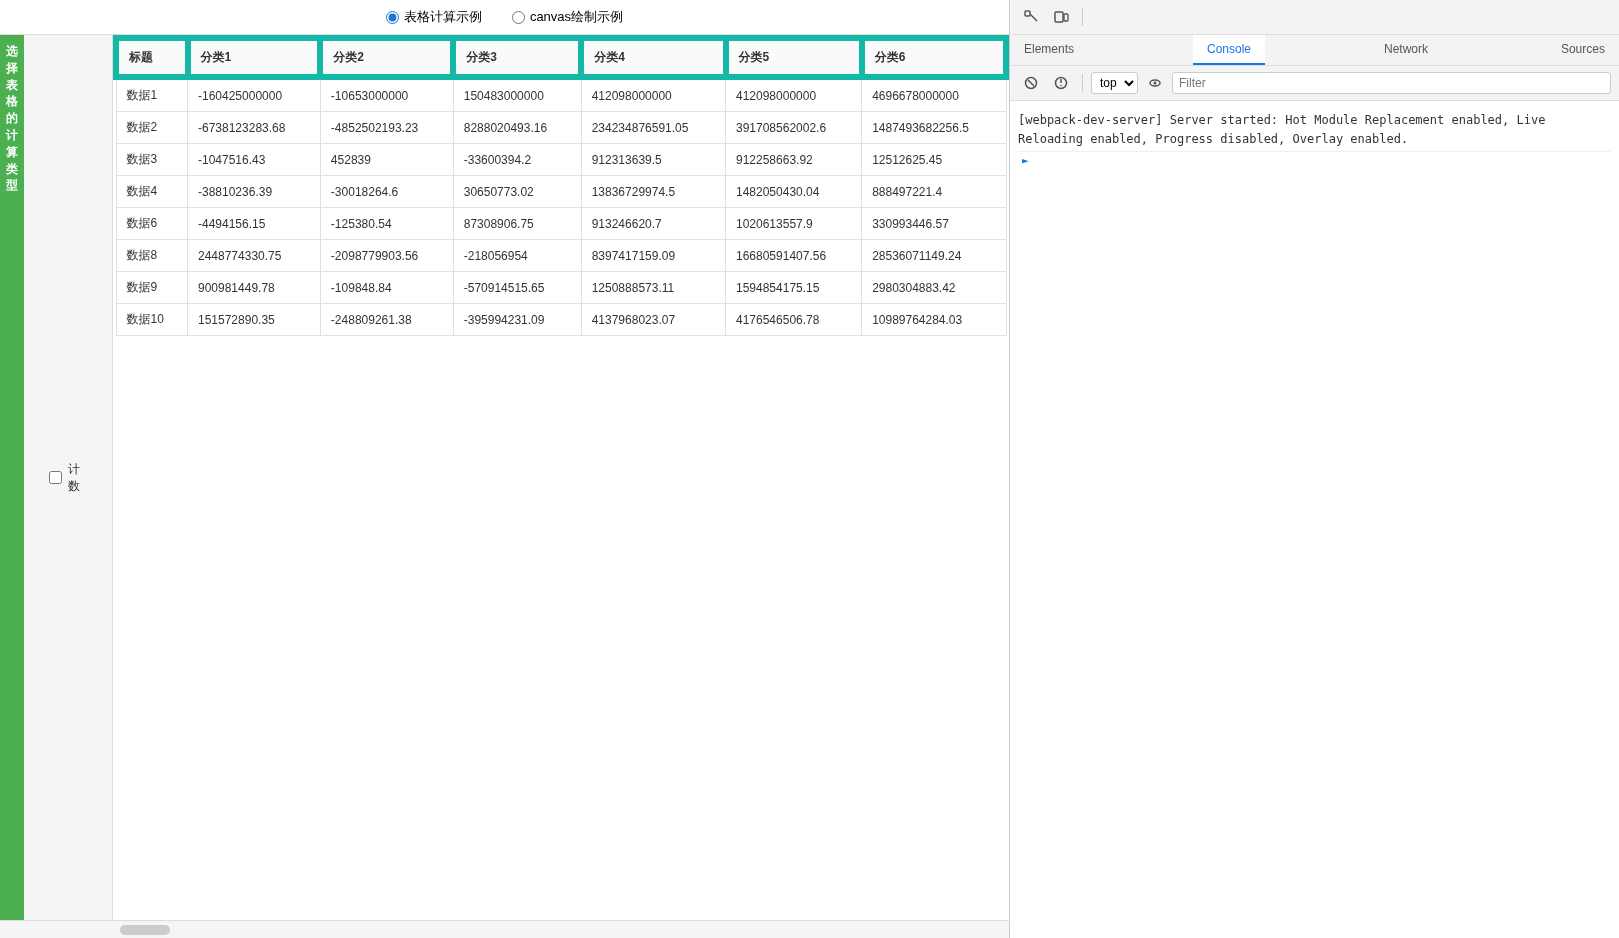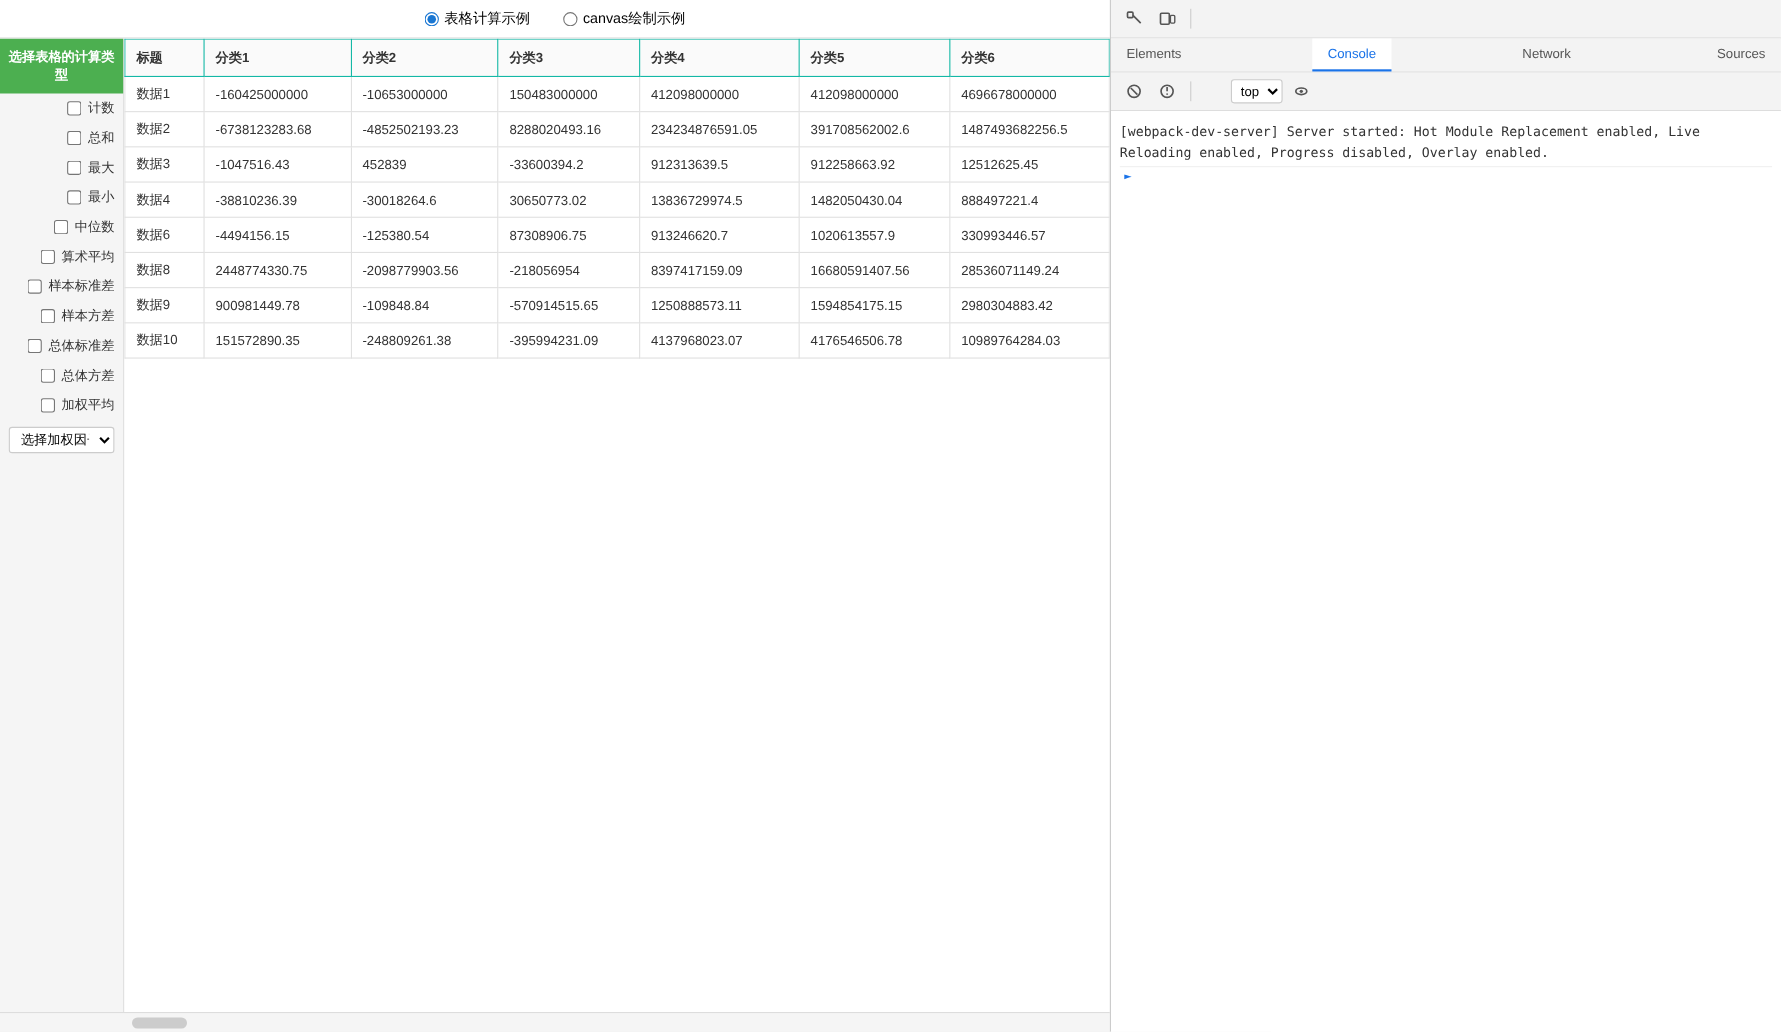--- a/index.html
+++ b/index.html
@@ -10,23 +10,22 @@
       flex: 1;
       overflow: hidden;
     }
 
     
     .sidebar {
       width: 113px;
       background: #f5f5f5;
       border-right: 1px solid #ddd;
       display: flex;
-      flex-direction: column;
+      flex-direction: row;
       flex-shrink: 0;
-      align-items: flex-end;
     }
 
     .sidebar-title {
       background: #4caf50;
       color: white;
       padding: 8px 6px;
       font-size: 12px;
       font-weight: bold;
       text-align: center;
       line-height: 1.4;
@@ -91,21 +90,21 @@
     }
 
     table {
       border-collapse: collapse;
       width: 100%;
       font-size: 12px;
     }
 
     thead th {
       background: #fafafa;
-      border: 1px solid #14b8a6;
+      border: 6px solid #14b8a6;
       padding: 8px 10px;
       text-align: left;
       font-weight: bold;
       color: #333;
       white-space: nowrap;
     }
 
     tbody td {
       border: 1px solid #e0e0e0;
       padding: 7px 10px;
@@ -185,21 +184,20 @@
       gap: 4px;
     }
 
     .devtools-select {
       padding: 2px 4px;
       font-size: 12px;
       border: 1px solid #ccc;
       border-radius: 3px;
       background: white;
       cursor: pointer;
-      margin-left: 28px;
     }
 
     .devtools-filter {
       flex: 1;
       padding: 3px 6px;
       font-size: 12px;
       border: 1px solid #ccc;
       border-radius: 3px;
     }
 
@@ -459,20 +457,21 @@
       <div class="divider"></div>
       <select class="devtools-select">
         <option>top</option>
       </select>
       <button class="devtools-icon-btn" title="Show live expressions">
         <svg width="14" height="14" viewBox="0 0 14 14" fill="none">
           <ellipse cx="7" cy="7" rx="5" ry="3" stroke="#555" stroke-width="1.5"></ellipse>
           <circle cx="7" cy="7" r="1.5" fill="#555"></circle>
         </svg>
       </button>
+      <input type="text" class="devtools-filter" placeholder="Filter" style="">
     </div>
 
     <div class="devtools-content">
       <div class="console-log">
         <span>[webpack-dev-server] Server started: Hot Module Replacement enabled, Live Reloading enabled, Progress disabled, Overlay enabled.</span>
       </div>
       <div class="console-expand">►</div>
     </div>
   </div>
 </div>

